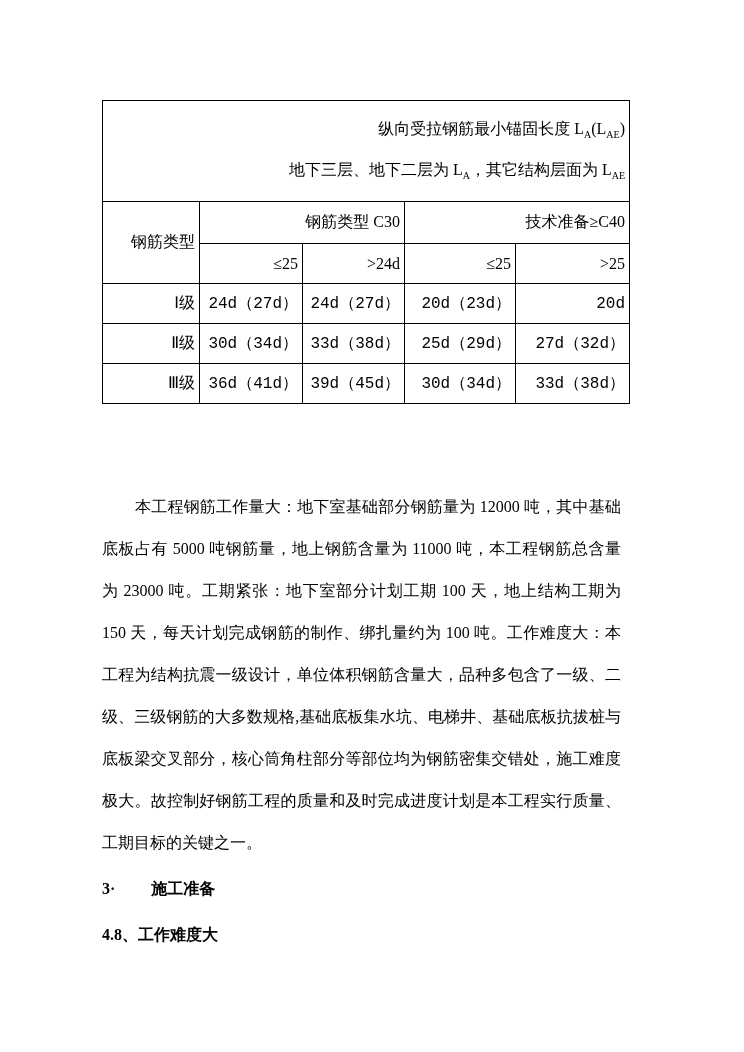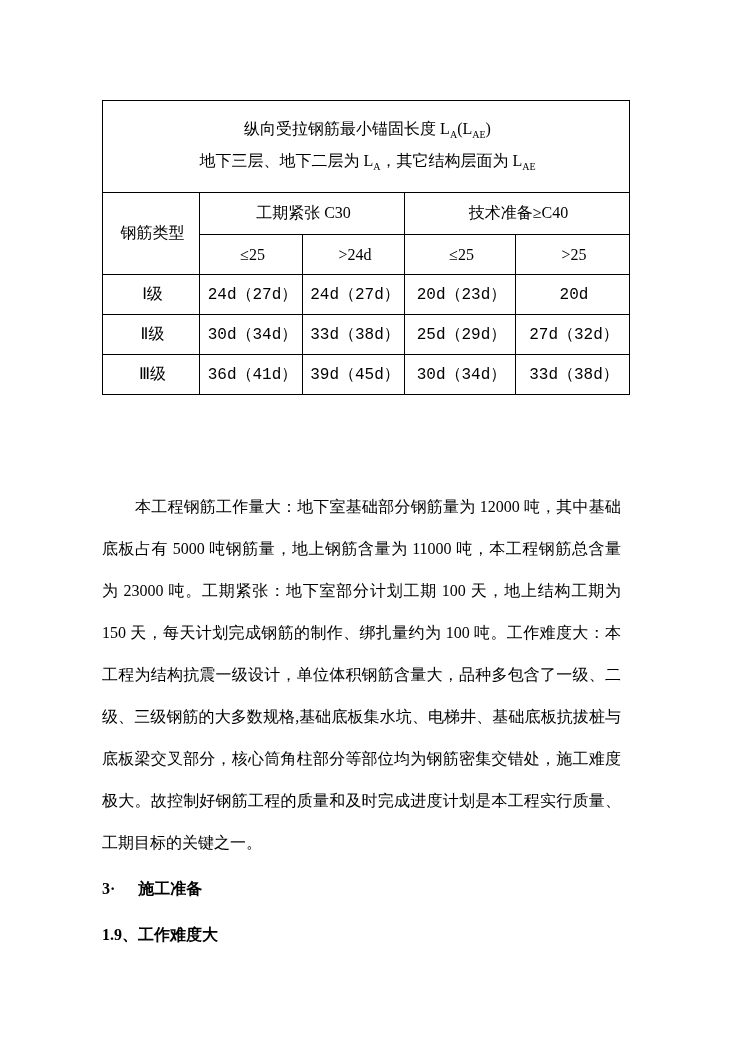--- a/index.html
+++ b/index.html
@@ -22,25 +22,25 @@
     position:absolute; left:102px; top:100px;
     width:527px;
     border-collapse:collapse;
     table-layout:fixed;
     font-size:16px;
   }
   table.anchor-table td {
     border:1px solid #000;
     padding:4px 4px 4px 7px;
     vertical-align:middle;
-    text-align:center;
+    text-align:right;
   }
   td.title-cell { text-align:center; padding:0 6px; }
   .title-line1 { margin:14px 0 0 0; }
-  .title-line2 { margin:11px 0 16px 0; }
+  .title-line2 { margin:20px 0 16px 0; }
   sub { font-size:10px; line-height:0; }
   tr.group-row td { height:42px; }
   tr.subheader-row td { height:40px;font-family:Liberation Serif, serif; }
   tr.data-row td { height:40px;font-family:Liberation Mono, monospace; }
   td.rebar-type { vertical-align:middle; }
 
   
   .content {
     position:absolute; left:102px; top:486px;
     width:519px;
@@ -50,21 +50,21 @@
     text-align:justify;
     text-indent:33px;
     line-height:42px;
   }
   .heading {
     font-weight:bold;
     font-size:16px;
     line-height:42px;
     margin-top:4px;
   }
-  .heading-gap { margin-left:23px; }
+  .heading-gap { margin-left:36px; }
 </style>
 </head>
 <body>
 
 <div class="page">
 
   <table class="anchor-table">
     <colgroup>
       <col style="width:97px">
       <col style="width:103px">
@@ -74,21 +74,21 @@
     </colgroup>
     <tbody>
         <tr>
       <td colspan="5" class="title-cell">
         <div class="title-line1"><span>纵向受拉钢筋最小锚固长度 L</span><sub>A</sub><span>(L</span><sub>AE</sub><span>)</span></div>
         <div class="title-line2"><span>地下三层、地下二层为 L</span><sub>A</sub><span>，其它结构层面为 L</span><sub>AE</sub></div>
       </td>
     </tr>
     <tr class="group-row">
       <td rowspan="2" class="rebar-type">钢筋类型</td>
-      <td colspan="2">工期紧张 C30</td>
+      <td colspan="2">钢筋类型 C30</td>
       <td colspan="2">技术准备≥C40</td>
     </tr>
     <tr class="subheader-row">
       <td>≤25</td>
       <td>&gt;24d</td>
       <td>≤25</td>
       <td>&gt;25</td>
     </tr>
     <tr class="data-row">
       <td>Ⅰ级</td>
@@ -110,16 +110,16 @@
       <td>39d（45d）</td>
       <td>30d（34d）</td>
       <td>33d（38d）</td>
     </tr>
   </tbody>
     </table>
 
   <div class="content">
     <p class="para">本工程钢筋工作量大：地下室基础部分钢筋量为 12000 吨，其中基础底板占有 5000 吨钢筋量，地上钢筋含量为 11000 吨，本工程钢筋总含量为 23000 吨。工期紧张：地下室部分计划工期 100 天，地上结构工期为 150 天，每天计划完成钢筋的制作、绑扎量约为 100 吨。工作难度大：本工程为结构抗震一级设计，单位体积钢筋含量大，品种多包含了一级、二级、三级钢筋的大多数规格,基础底板集水坑、电梯井、基础底板抗拔桩与底板梁交叉部分，核心筒角柱部分等部位均为钢筋密集交错处，施工难度极大。故控制好钢筋工程的质量和及时完成进度计划是本工程实行质量、工期目标的关键之一。</p>
     <h3 class="heading"><span>3·</span><span class="heading-gap">施工准备</span></h3>
-    <h3 class="heading"><span>1.9、</span><span>工作难度大</span></h3>
+    <h3 class="heading"><span>4.8、</span><span>工作难度大</span></h3>
   </div>
 
 </div>
 
 </body></html>

